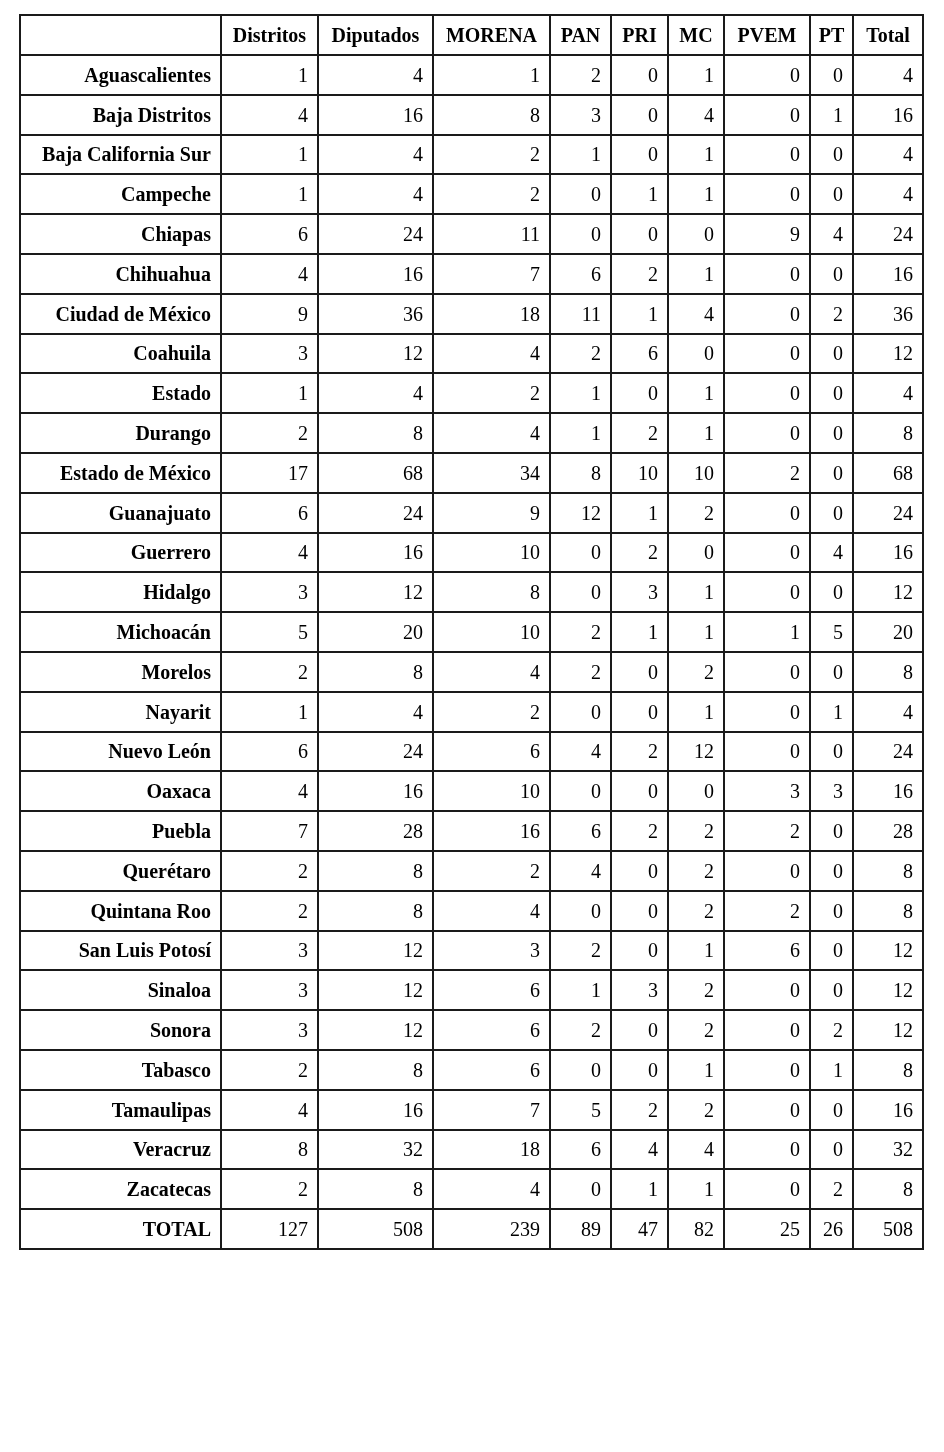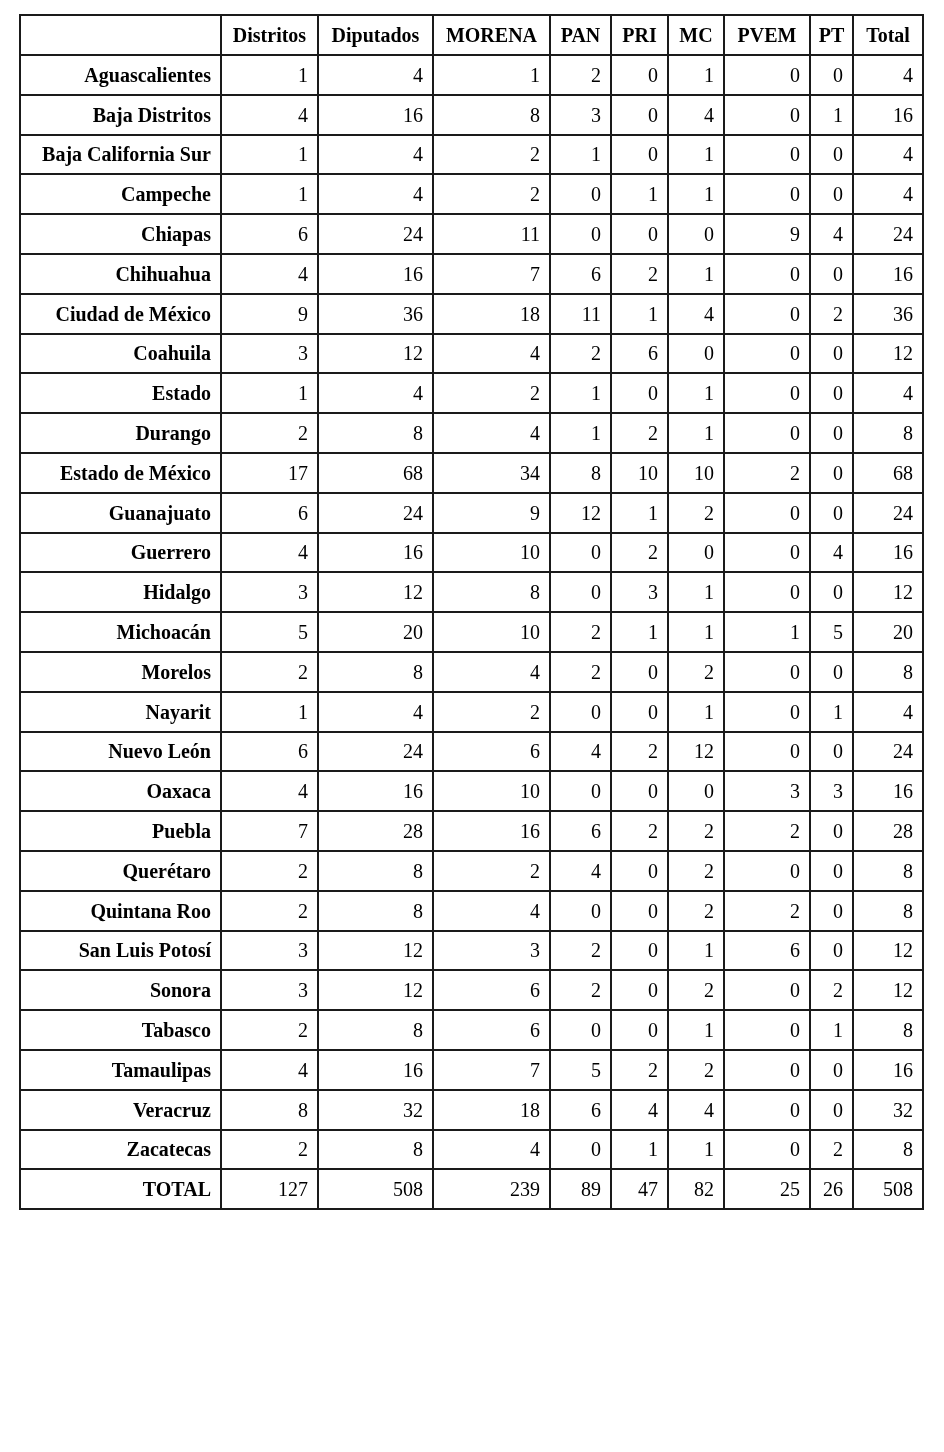--- a/index.html
+++ b/index.html
@@ -357,20 +357,32 @@
       <td class="num">12</td>
       <td class="num">3</td>
       <td class="num">2</td>
       <td class="num">0</td>
       <td class="num">1</td>
       <td class="num">6</td>
       <td class="num">0</td>
       <td class="num">12</td>
     </tr>
       <tr style="">
+      <td class="state">Sinaloa</td>
+      <td class="num">3</td>
+      <td class="num">12</td>
+      <td class="num">6</td>
+      <td class="num">1</td>
+      <td class="num">3</td>
+      <td class="num">2</td>
+      <td class="num">0</td>
+      <td class="num">0</td>
+      <td class="num">12</td>
+    </tr>
+      <tr style="">
       <td class="state">Sonora</td>
       <td class="num">3</td>
       <td class="num">12</td>
       <td class="num">6</td>
       <td class="num">2</td>
       <td class="num">0</td>
       <td class="num">2</td>
       <td class="num">0</td>
       <td class="num">2</td>
       <td class="num">12</td>

